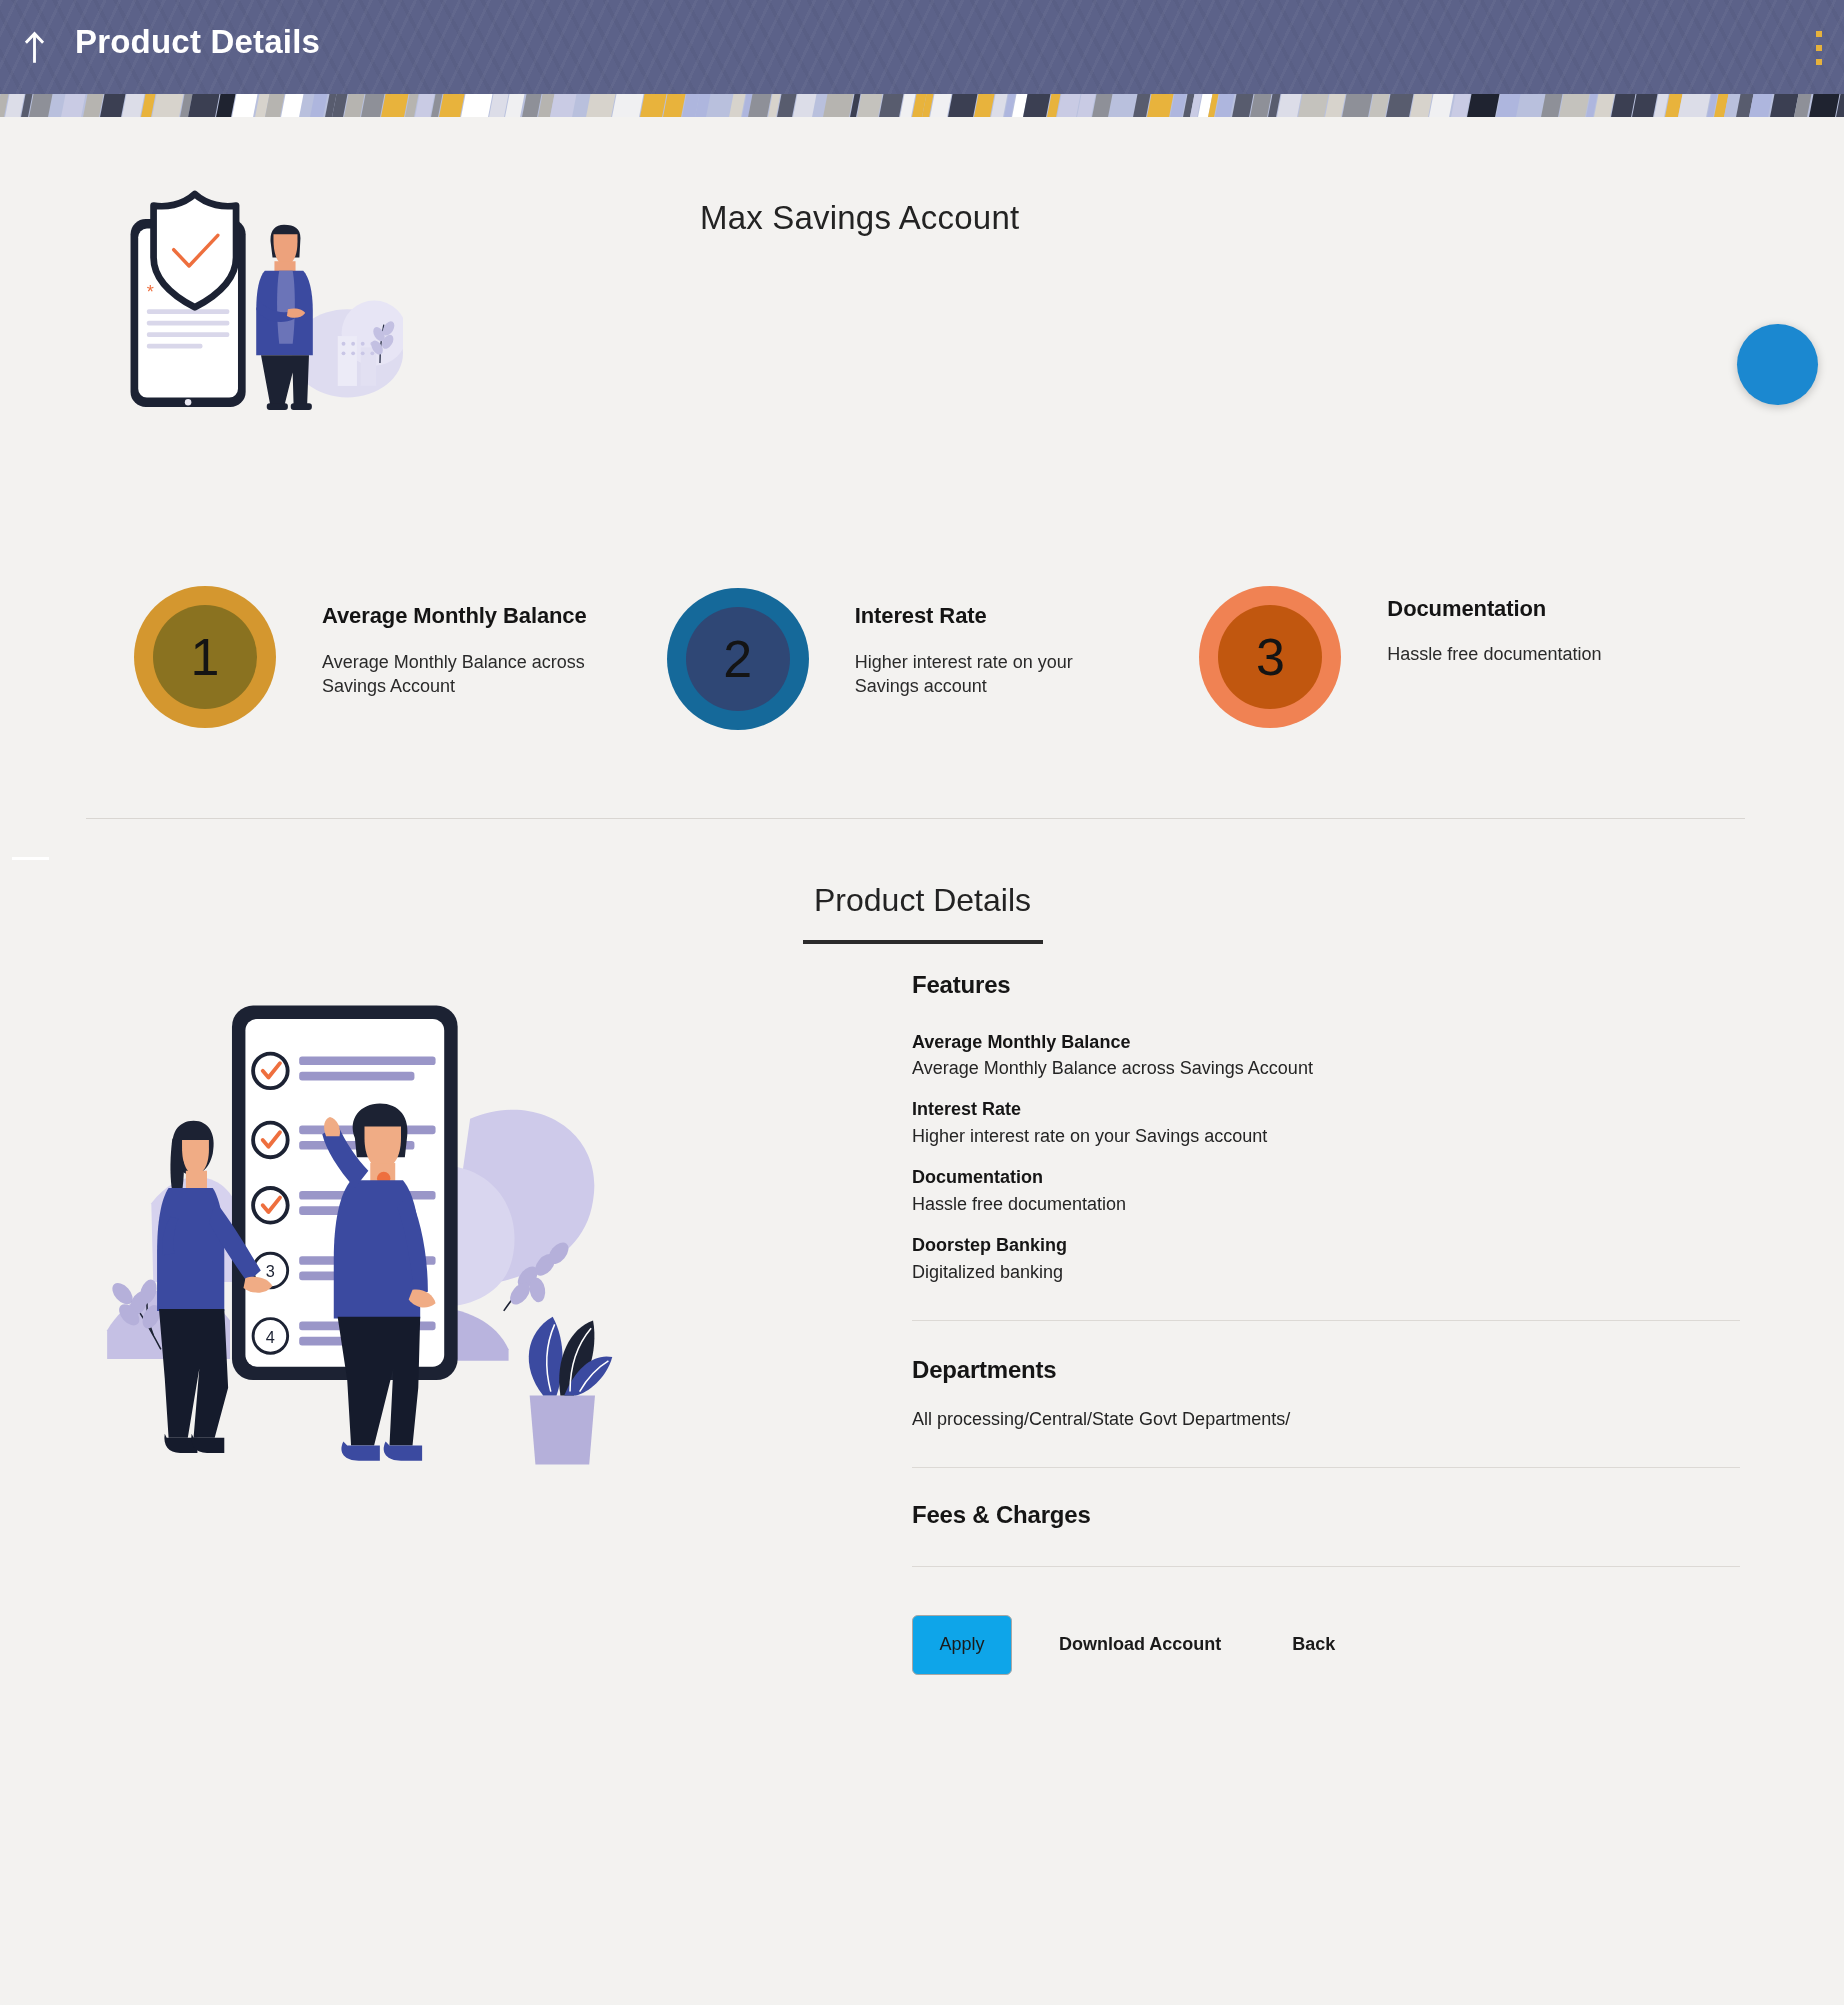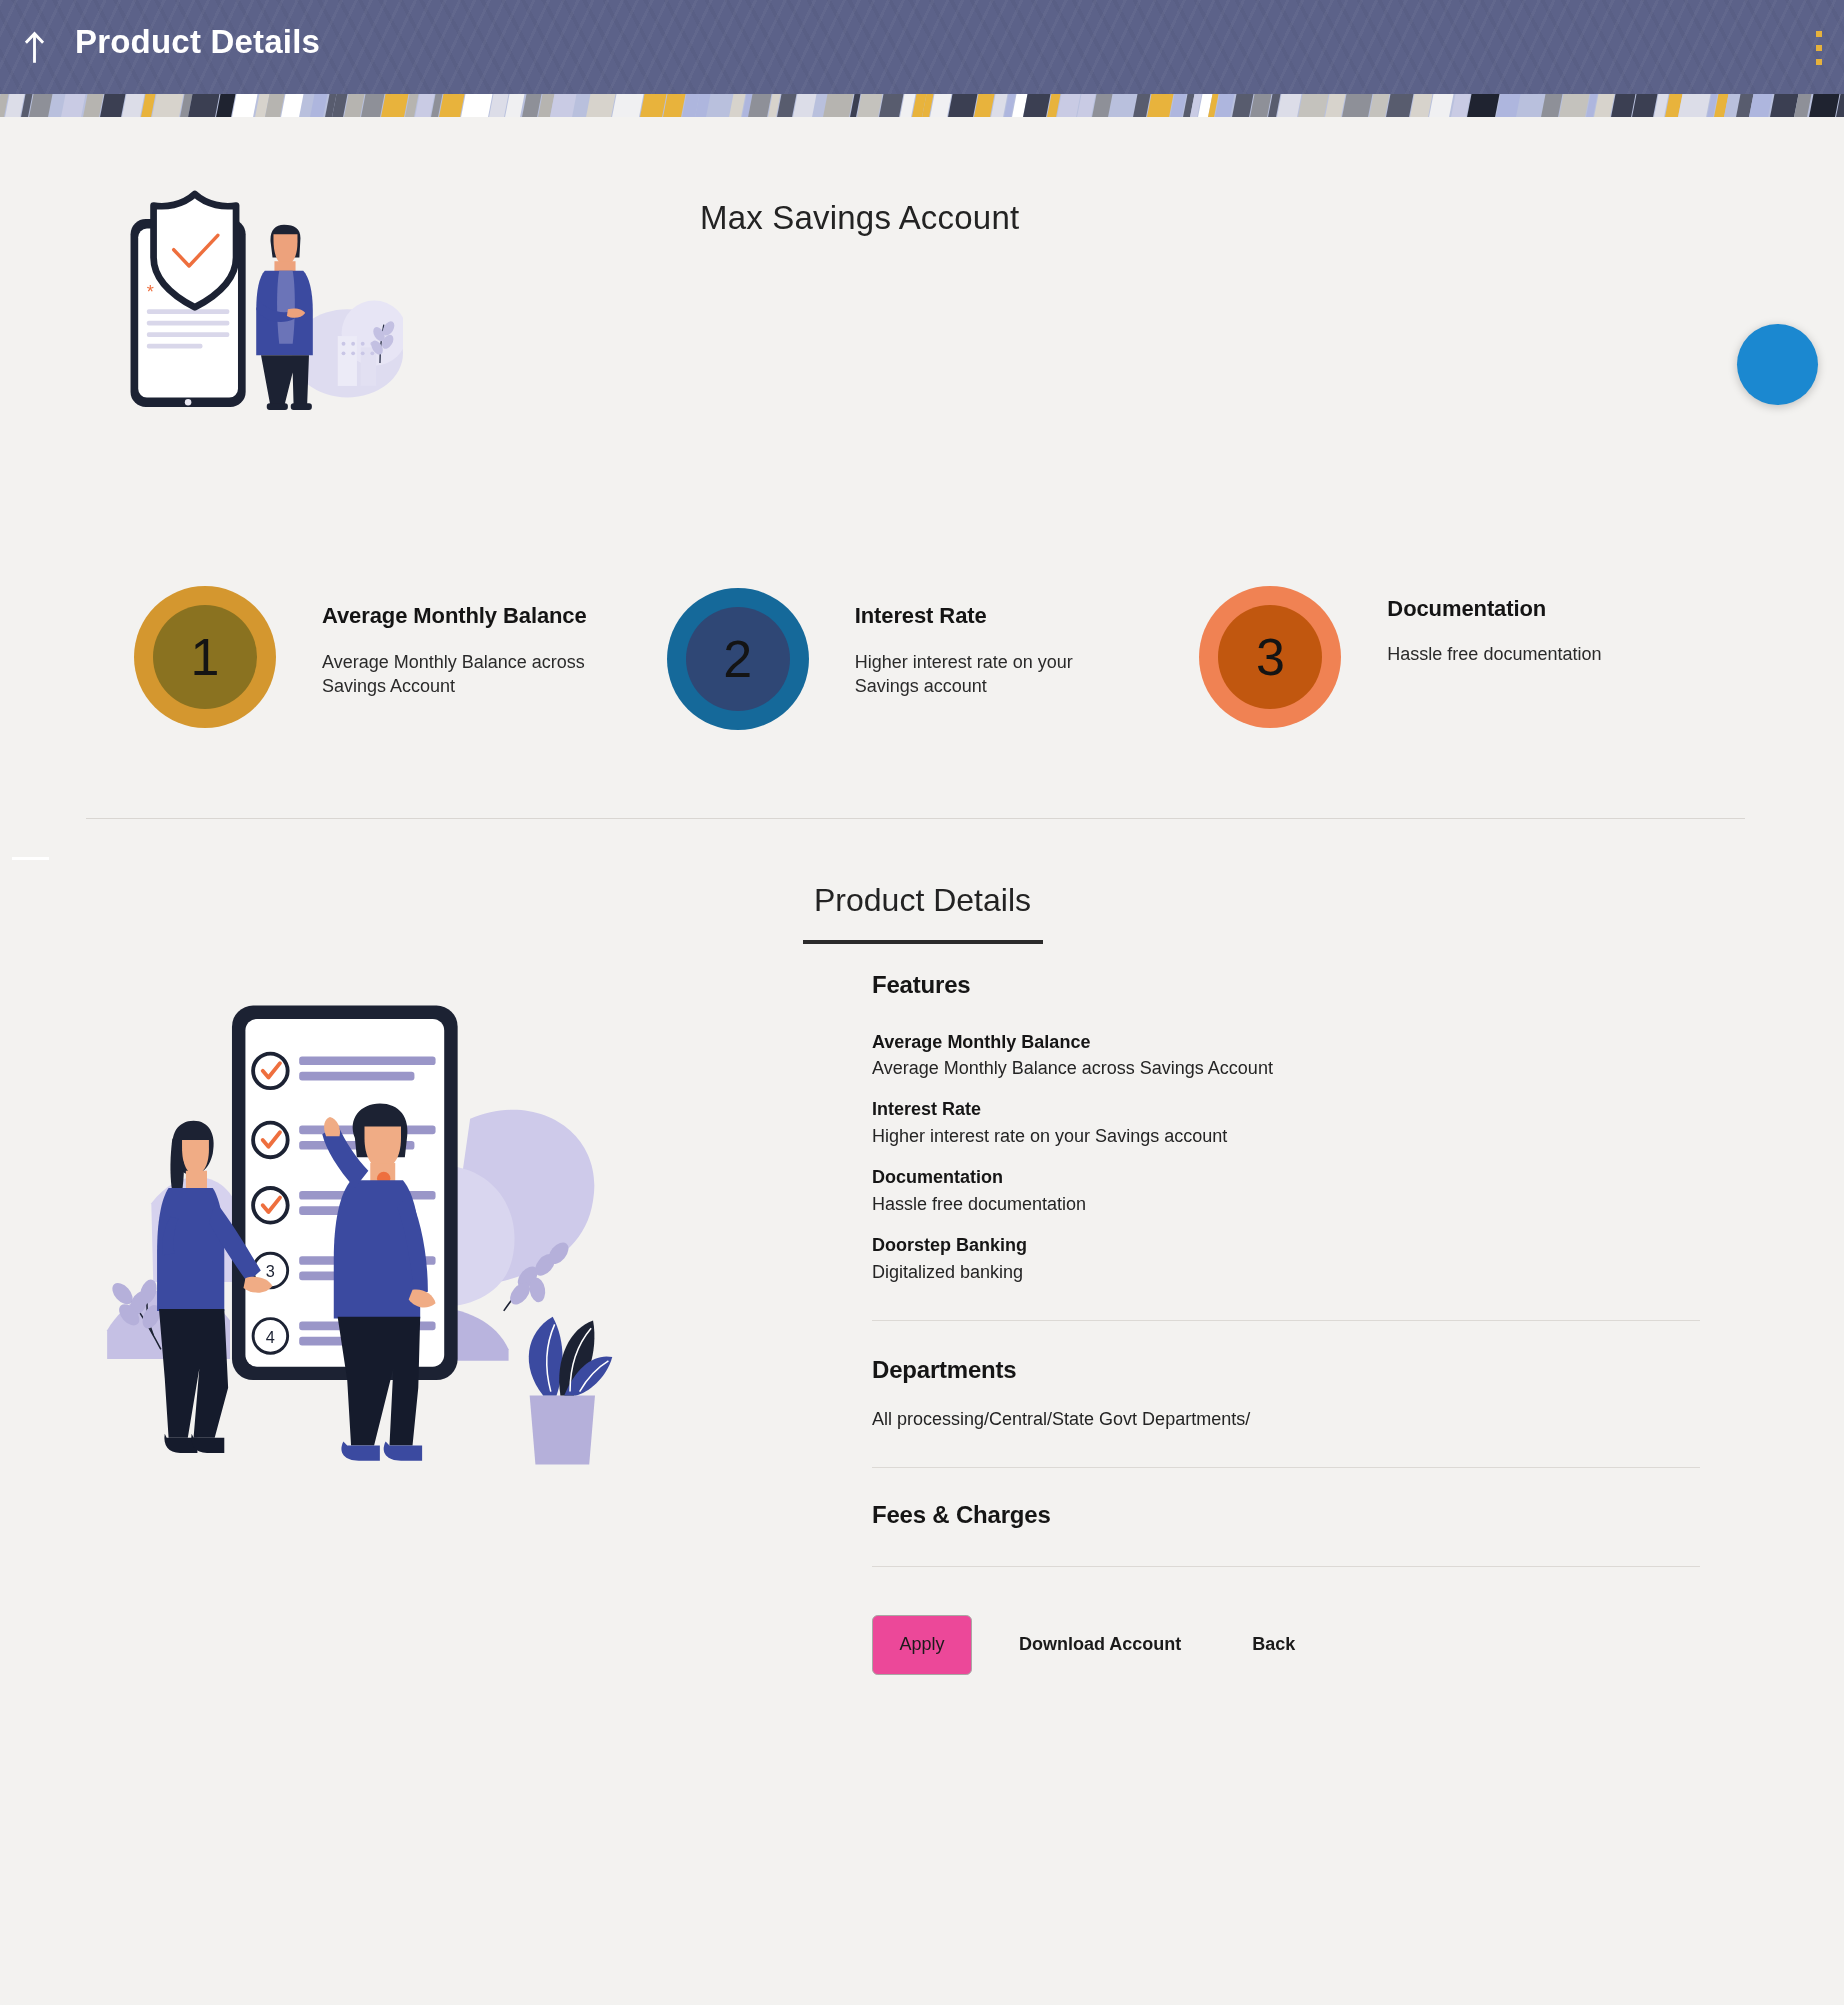--- a/index.html
+++ b/index.html
@@ -135,21 +135,21 @@
   
   .pd-head { margin-top: 63px; }
   .pd-head .rule { width: 240px; }
 
   .pd-body { position: relative; height: 932px; }
   .pd-art {
     position: absolute; left: 86px; top: 21px;
     width: 557px; height: 519px;
   }
   .pd-panel {
-    position: absolute; left: 872px; top: 27px; width: 828px;
+    position: absolute; left: 912px; top: 27px; width: 828px;
   }
 
   .blk-title {
     font-size: 24px; font-weight: bold; color: #151515;
     letter-spacing: -0.2px;
   }
   .feat { margin-top: 33px; }
   .feat-row { margin-bottom: 20px; }
   .feat-row:last-child { margin-bottom: 0; }
   .feat-name { font-size: 18px; font-weight: bold; color: #151515; }
@@ -165,21 +165,21 @@
   .fees ul { margin: 21px 0 0 25px; }
   .fees li { font-size: 18px; color: #242424; margin-bottom: 9.6px; }
 
   .actions {
     display: flex; align-items: center;
     margin-top: 48px; gap: 0;
   }
   .btn-apply {
     width: 100px; height: 60px;
     border: 1px solid #a9a7a4; border-radius: 5.8px;
-    background: #ec4899;
+    background: #0ea5e9;
     font-size: 18px; color: #1a1a1a;
     display: flex; align-items: center; justify-content: center;
     cursor: pointer; font-family: "Liberation Sans", sans-serif;
   }
   .btn-plain {
     font-size: 18px; font-weight: bold; color: #1a1a1a;
     cursor: pointer; background: none; border: none;
     font-family: "Liberation Sans", sans-serif;
   }
   .btn-dl { margin-left: 47px; }

